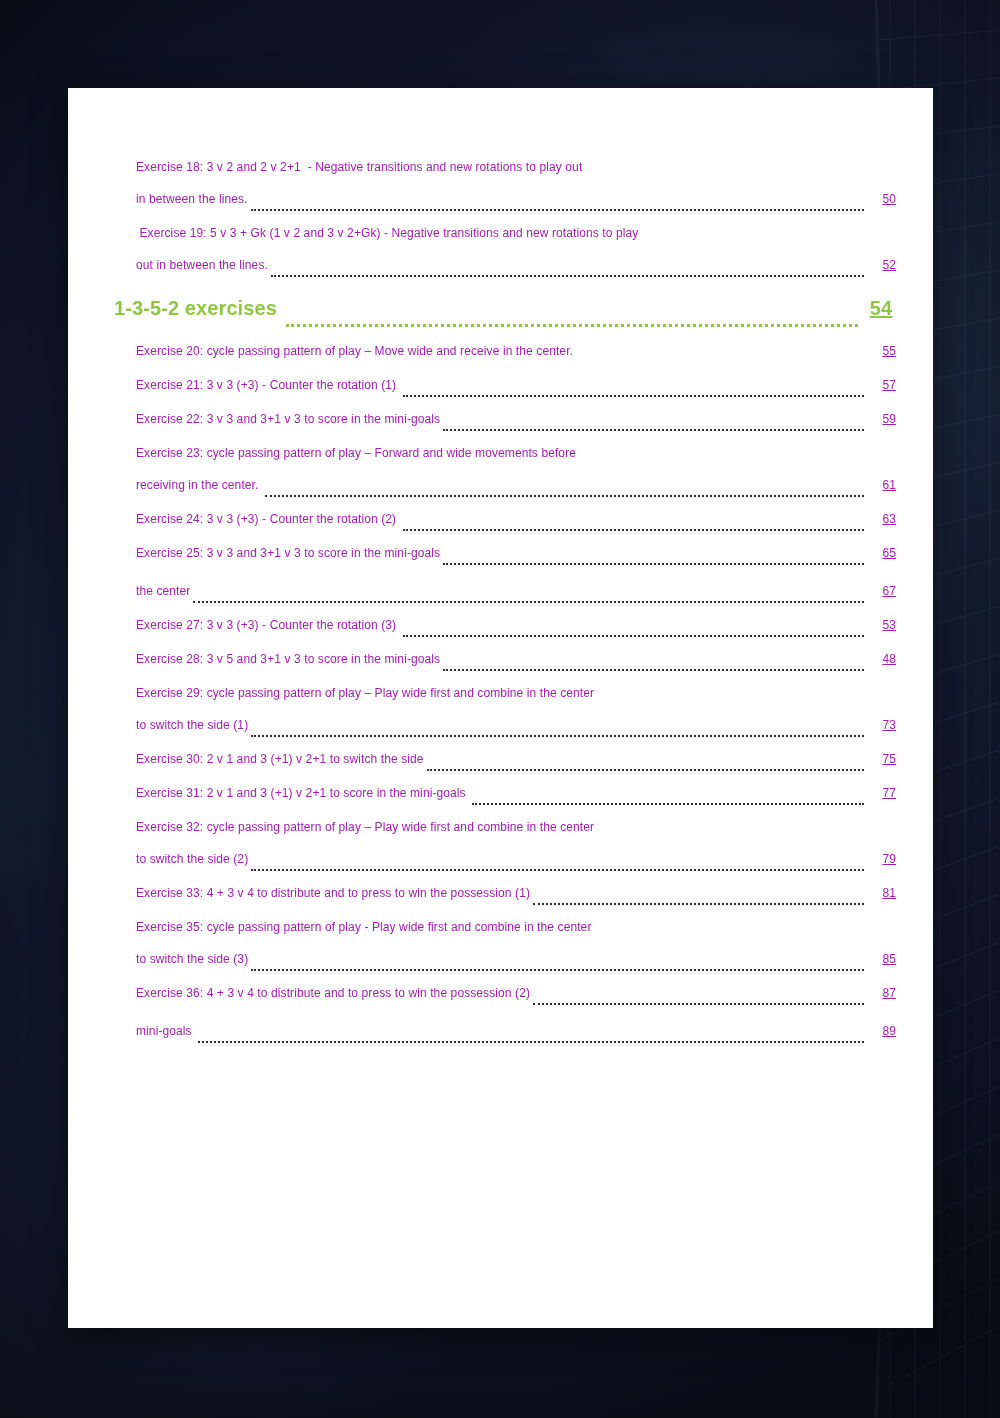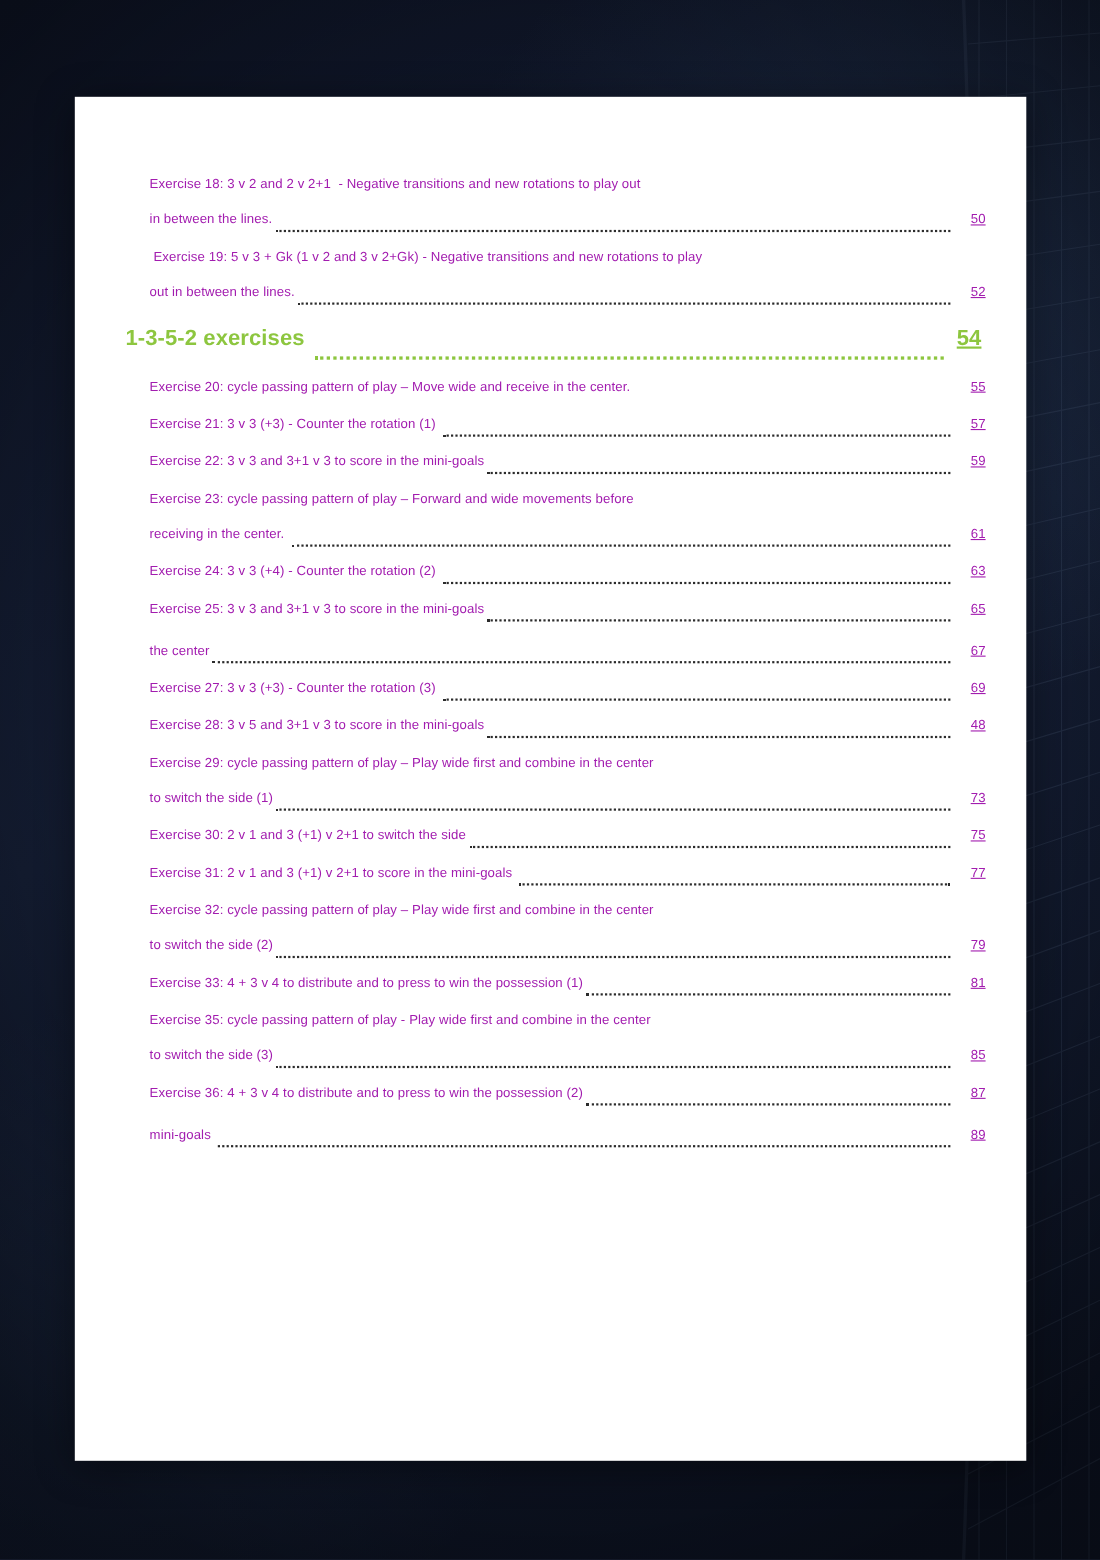--- a/index.html
+++ b/index.html
@@ -193,21 +193,21 @@
           <span class="page"></span>
         </div>
         <div class="entry cont">
           <span class="title">receiving in the center. </span>
           <span class="leader"></span>
           <span class="page">61</span>
         </div>
       </div>
       <div class="block">
         <div class="entry">
-          <span class="title">Exercise 24: 3 v 3 (+4) - Counter the rotation (2) </span>
+          <span class="title">Exercise 24: 3 v 3 (+3) - Counter the rotation (2) </span>
           <span class="leader"></span>
           <span class="page">63</span>
         </div>
       </div>
       <div class="block">
         <div class="entry">
           <span class="title">Exercise 25: 3 v 3 and 3+1 v 3 to score in the mini-goals</span>
           <span class="leader"></span>
           <span class="page">65</span>
         </div>
@@ -220,21 +220,21 @@
         <div class="entry cont">
           <span class="title">the center</span>
           <span class="leader"></span>
           <span class="page">67</span>
         </div>
       </div>
       <div class="block">
         <div class="entry">
           <span class="title">Exercise 27: 3 v 3 (+3) - Counter the rotation (3) </span>
           <span class="leader"></span>
-          <span class="page">69</span>
+          <span class="page">53</span>
         </div>
       </div>
       <div class="block">
         <div class="entry">
           <span class="title">Exercise 28: 3 v 5 and 3+1 v 3 to score in the mini-goals</span>
           <span class="leader"></span>
           <span class="page">48</span>
         </div>
       </div>
       <div class="block">

